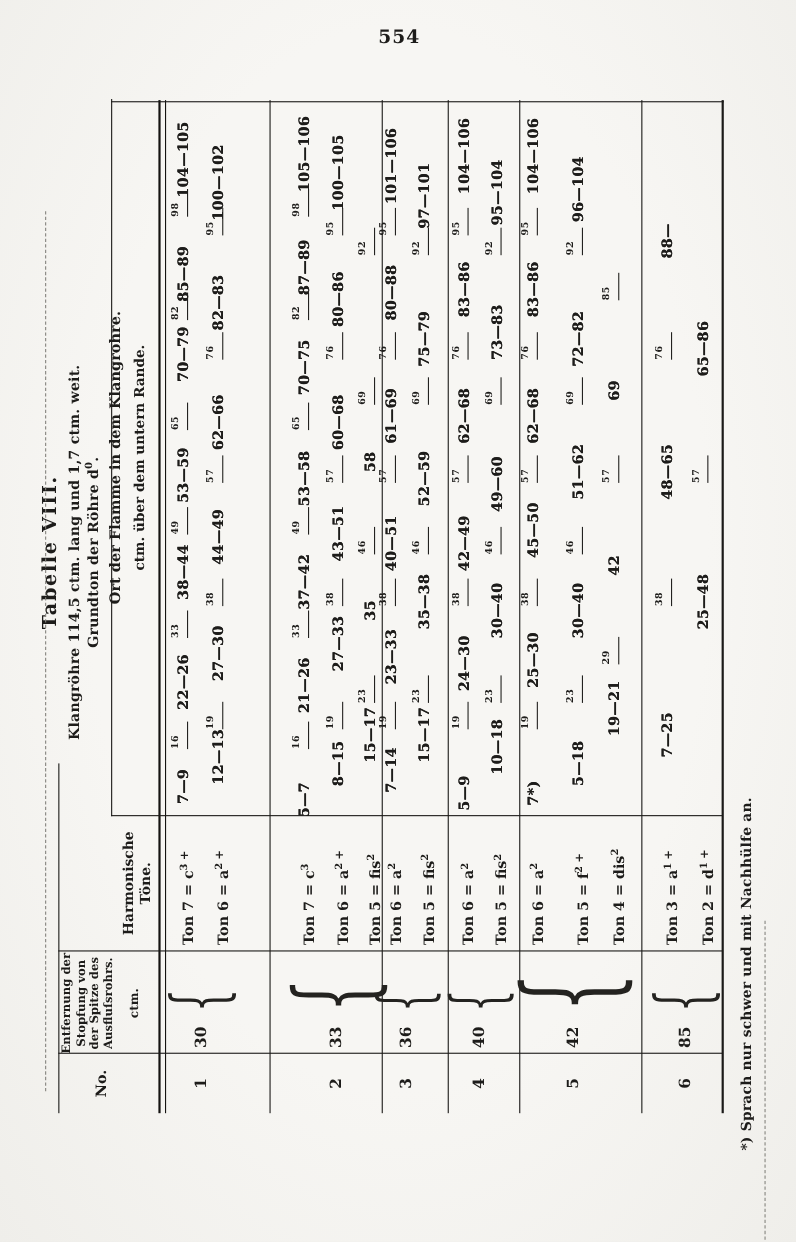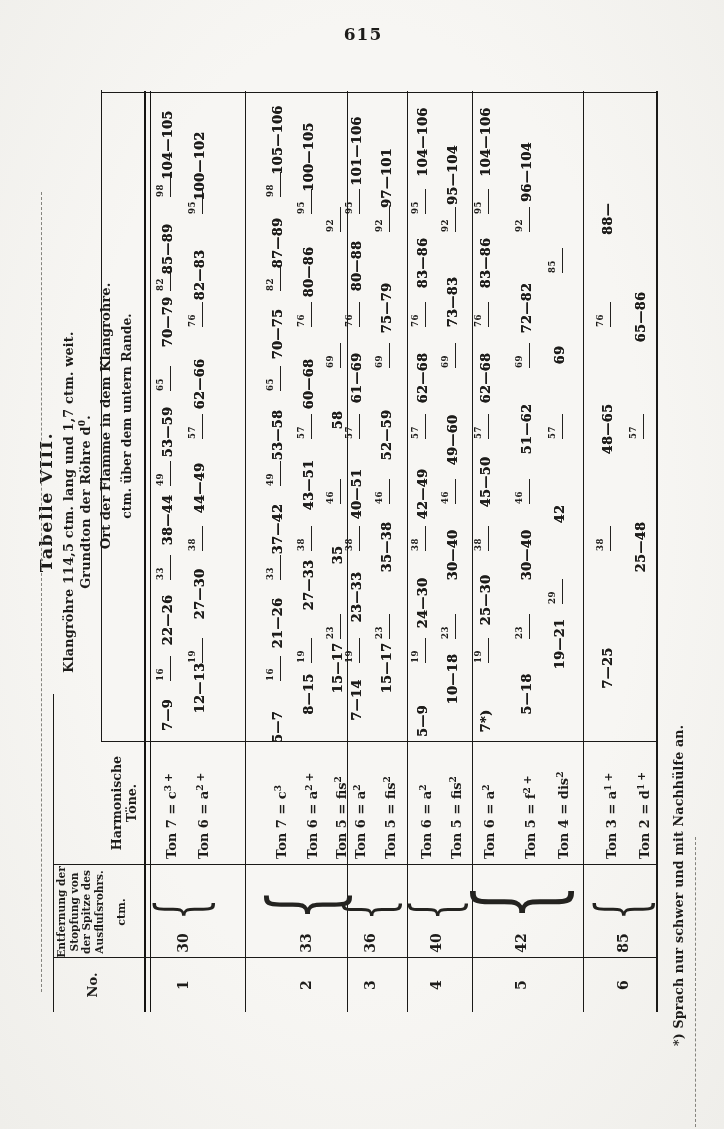--- a/index.html
+++ b/index.html
@@ -46,21 +46,21 @@
   .node{position:absolute;width:26px;top:3px;}
   .node .nn{display:block;font-size:8.6px;font-weight:700;line-height:9px;letter-spacing:.5px;}
   .node .nb{display:block;width:25px;height:0;border-top:1.8px solid #232220;margin-top:5px;}
   .footnote{position:absolute;left:-34px;top:636px;width:320px;
     font-size:12.6px;font-weight:700;letter-spacing:.2px;white-space:nowrap;}
 </style>
 </head>
 <body>
 
 <div class="page">
-  <div class="pageno">615</div>
+  <div class="pageno">554</div>
 
   <div class="rotwrap">
     <div id="land">
 
       <div class="t-title">
         <div class="t-main">Tabelle VIII.</div>
         <div class="t-sub">Klangröhre 114,5 ctm. lang und 1,7 ctm. weit.</div>
         <div class="t-sub2"><span>Grundton der Röhre d</span><sup style="font-size:9px">0</sup><span>.</span></div>
       </div>
 

